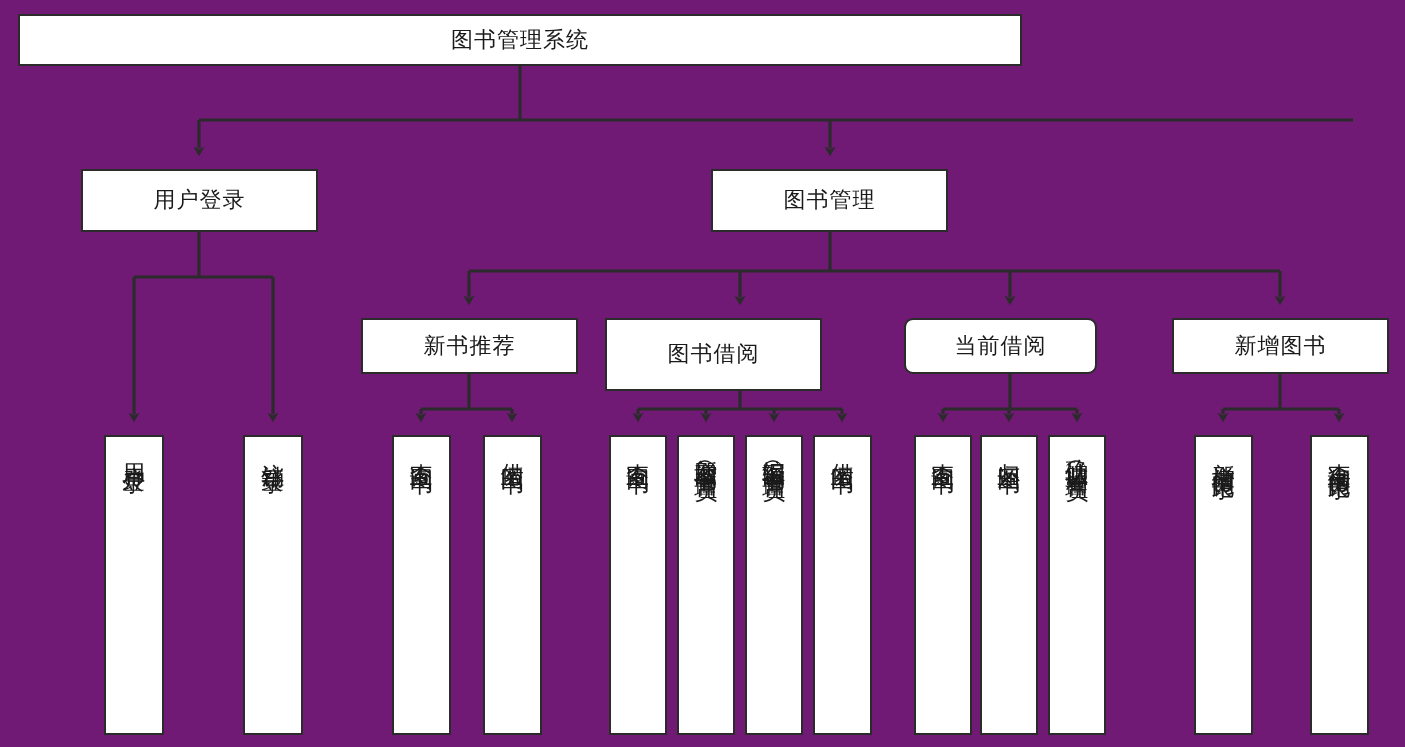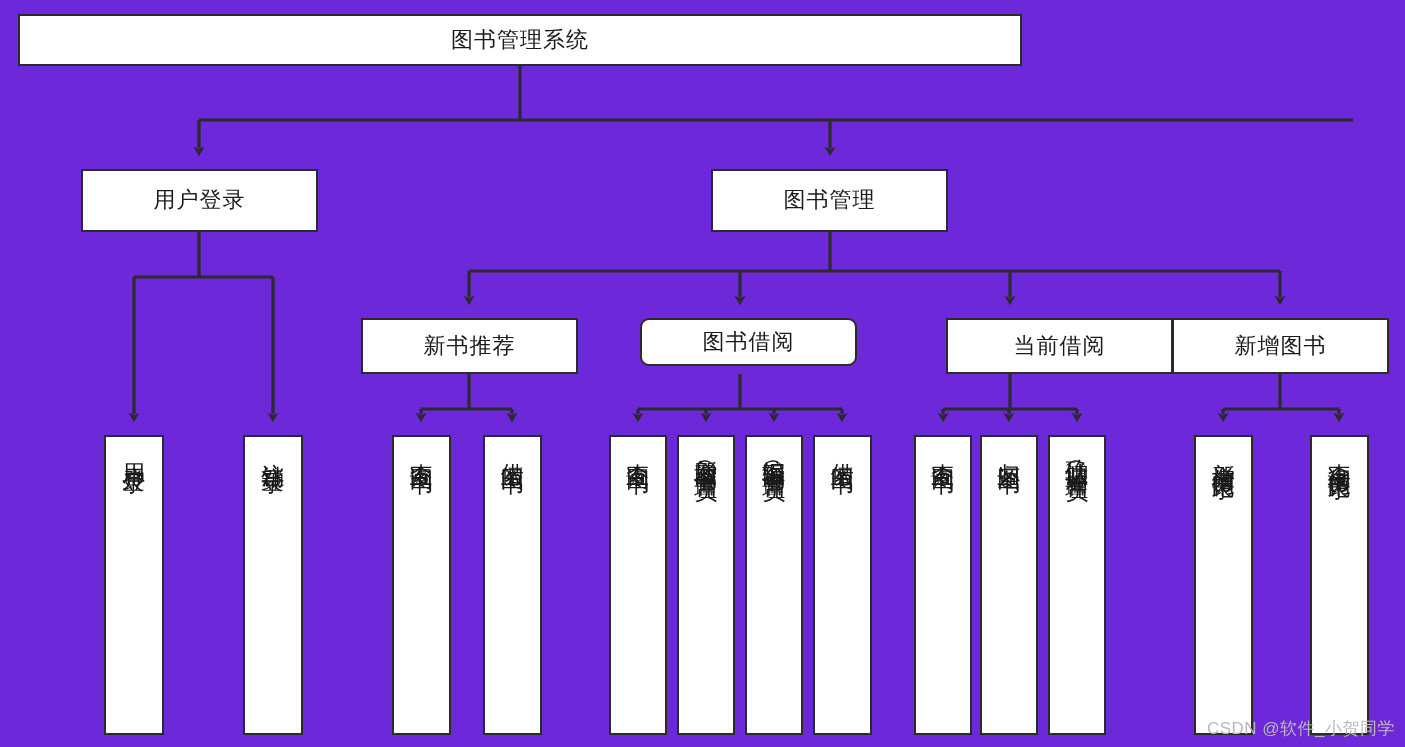--- a/index.html
+++ b/index.html
@@ -7,21 +7,21 @@
     padding: 0;
     background: #ffffff;
   }
   body {
     font-family: "Liberation Sans", "DejaVu Sans", sans-serif;
   }
   #canvas {
     position: relative;
     width: 1405px;
     height: 747px;
-    background: #6d28d9;
+    background: #701a75;
     overflow: hidden;
   }
   #edges {
     position: absolute;
     left: 0;
     top: 0;
     width: 1405px;
     height: 747px;
     pointer-events: none;
   }
@@ -131,24 +131,24 @@
   <div class="node horiz" style="left: 81px; top: 169px; width: 237px; height: 63px;">
     <span>用户登录</span>
   </div>
   <div class="node horiz" style="left: 711px; top: 169px; width: 237px; height: 63px;">
     <span>图书管理</span>
   </div>
 
   <div class="node horiz" style="left: 361px; top: 318px; width: 217px; height: 56px; font-family: Liberation Serif, serif;">
     <span>新书推荐</span>
   </div>
-  <div class="node horiz" style="left: 640px; top: 318px; width: 217px; height: 48px; border-radius: 9px;">
+  <div class="node horiz" style="left: 605px; top: 318px; width: 217px; height: 73px;">
     <span>图书借阅</span>
   </div>
-  <div class="node horiz" style="left: 946px; top: 318px; width: 227px; height: 56px;">
+  <div class="node horiz" style="left: 904px; top: 318px; width: 193px; height: 56px; border-radius: 9px;">
     <span>当前借阅</span>
   </div>
   <div class="node horiz" style="left: 1172px; top: 318px; width: 217px; height: 56px;">
     <span>新增图书</span>
   </div>
 
   <div class="node vert" style="left: 104px; top: 435px; width: 60px; height: 300px;">
     <span class="vlabel">用户登录</span>
   </div>
   <div class="node vert" style="left: 243px; top: 435px; width: 60px; height: 300px;">
@@ -181,14 +181,13 @@
   <div class="node vert tall-text" style="left: 1048px; top: 435px; width: 58px; height: 300px;">
     <span class="vlabel">确认归还（管理员）</span>
   </div>
   <div class="node vert" style="left: 1194px; top: 435px; width: 59px; height: 300px;">
     <span class="vlabel">新增借阅记录</span>
   </div>
   <div class="node vert" style="left: 1310px; top: 435px; width: 59px; height: 300px;">
     <span class="vlabel">查询借阅记录</span>
   </div>
 
-  <div id="watermark">CSDN @软件_小贺同学</div>
 </div>
 
 </body></html>

